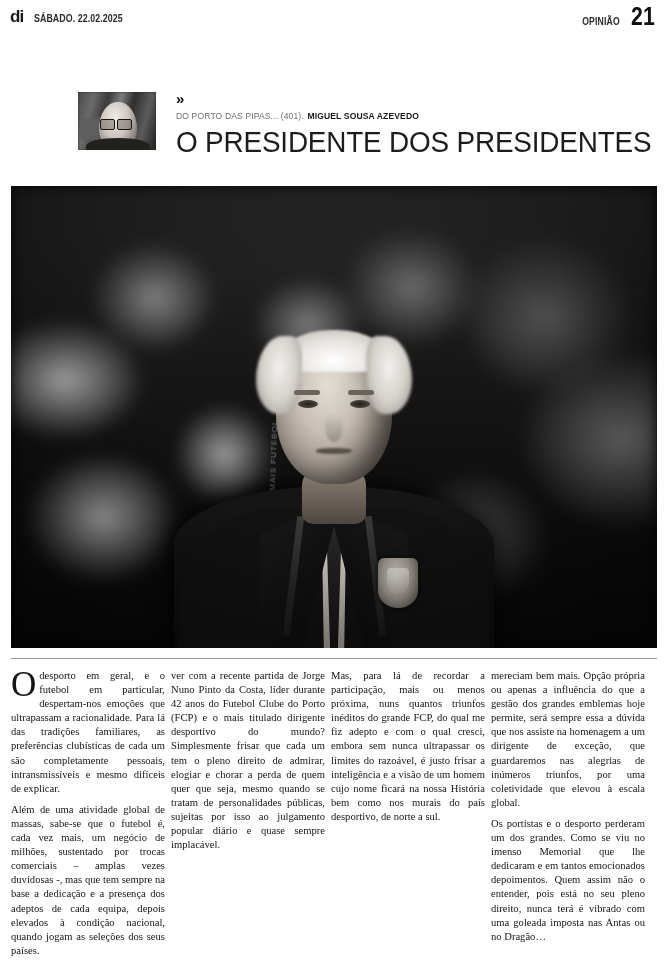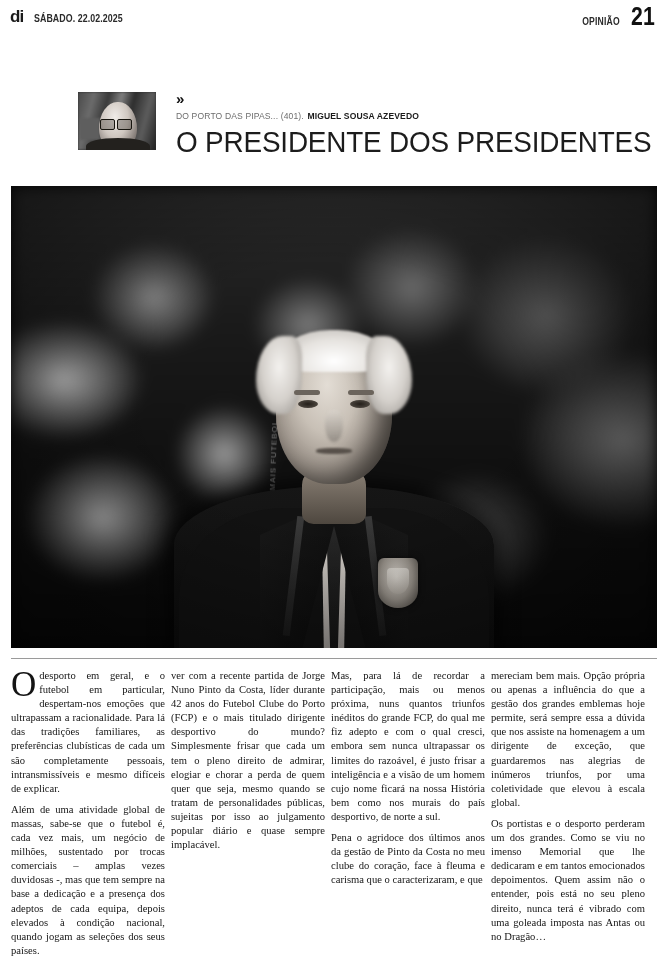--- a/index.html
+++ b/index.html
@@ -496,21 +496,20 @@
     <p>Além de uma atividade global de massas, sabe-se que o futebol é, cada vez mais, um negócio de milhões, sustentado por trocas comerciais – amplas vezes duvidosas -, mas que tem sempre na base a dedicação e a presença dos adeptos de cada equipa, depois elevados à condição nacional, quando jogam as seleções dos seus países.</p>
     <p>E o que tem esta introdução a</p>
   </div>
 
   <div class="col">
     <p>ver com a recente partida de Jorge Nuno Pinto da Costa, líder durante 42 anos do Futebol Clube do Porto (FCP) e o mais titulado dirigente desportivo do mundo? Simplesmente frisar que cada um tem o pleno direito de admirar, elogiar e chorar a perda de quem quer que seja, mesmo quando se tratam de personalidades públicas, sujeitas por isso ao julgamento popular diário e quase sempre implacável.</p>
   </div>
 
   <div class="col">
     <p>Mas, para lá de recordar a participação, mais ou menos próxima, nuns quantos triunfos inéditos do grande FCP, do qual me fiz adepto e com o qual cresci, embora sem nunca ultrapassar os limites do razoável, é justo frisar a inteligência e a visão de um homem cujo nome ficará na nossa História bem como nos murais do país desportivo, de norte a sul.</p>
-    <p>Pena o agridoce dos últimos anos da gestão de Pinto da Costa no meu clube do coração, face à fleuma e carisma que o caracterizaram, e que</p>
   </div>
 
   <div class="col">
     <p>mereciam bem mais. Opção própria ou apenas a influência do que a gestão dos grandes emblemas hoje permite, será sempre essa a dúvida que nos assiste na homenagem a um dirigente de exceção, que guardaremos nas alegrias de inúmeros triunfos, por uma coletividade que elevou à escala global.</p>
     <p>Os portistas e o desporto perderam um dos grandes. Como se viu no imenso Memorial que lhe dedicaram e em tantos emocionados depoimentos. Quem assim não o entender, pois está no seu pleno direito, nunca terá é vibrado com uma goleada imposta nas Antas ou no Dragão…</p>
     <div class="source-link">www.portodaspipas.blogs.sapo.pt</div>
   </div>
 
 </div>
 

